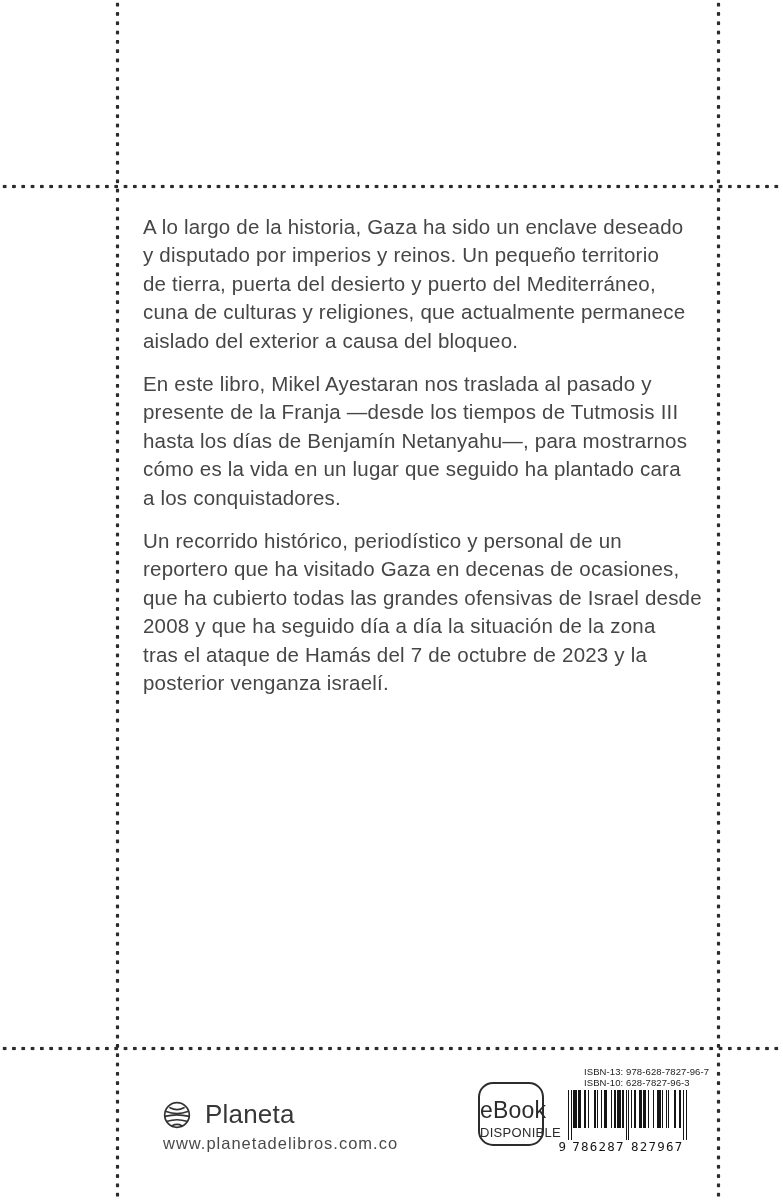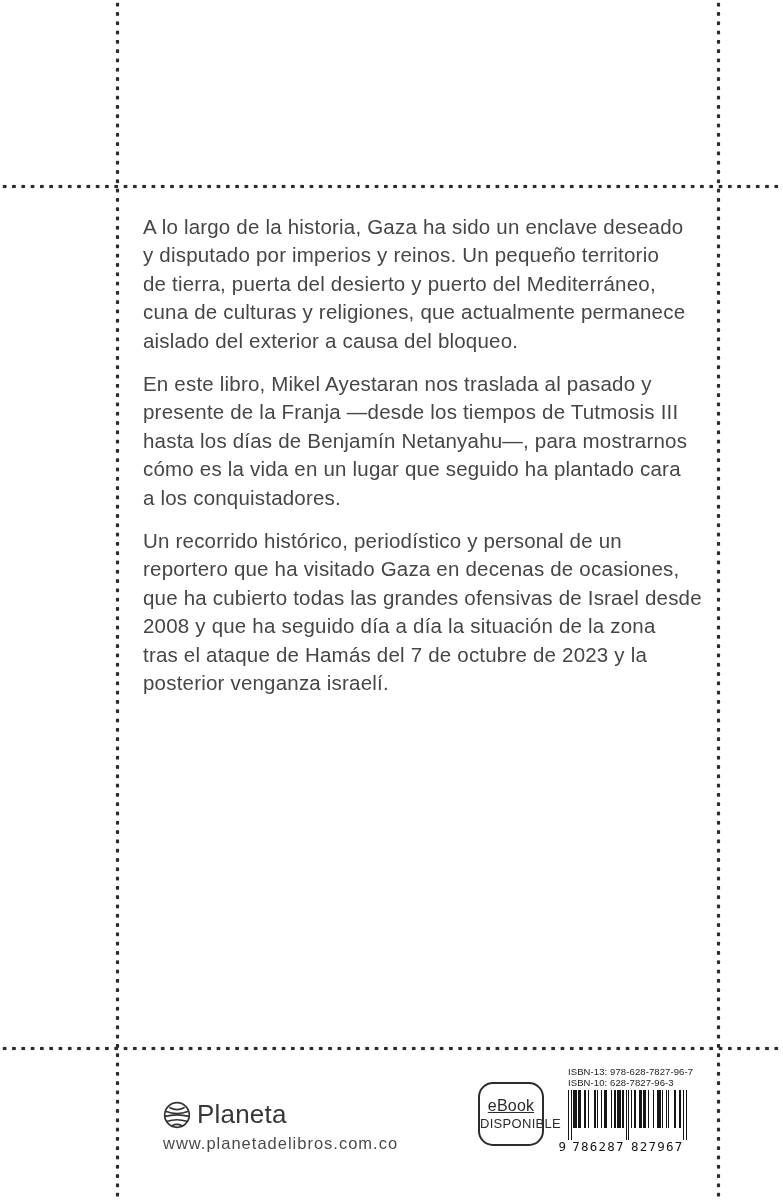--- a/index.html
+++ b/index.html
@@ -57,21 +57,21 @@
 
   
   .publisher {
     position: absolute;
     left: 163px;
     top: 1099px;
   }
   .logo-row {
     display: flex;
     align-items: center;
-    gap: 6px;
+    gap: 14px;
   }
   .globe { width: 28px; height: 28px; display: inline-block; }
   .globe svg { display: block; }
   .pub-name {
     font-size: 26px;
     font-weight: 500;
     color: #373737;
     letter-spacing: 0.2px;
   }
   .pub-url {
@@ -89,39 +89,38 @@
     width: 66px;
     height: 64px;
     border: 2.5px solid #2c2c2c;
     border-radius: 15px;
     box-sizing: border-box;
     text-align: center;
     color: #2b2b2b;
   }
   .ebook-word {
     margin-top: 13px;
-    font-size: 16px;
+    font-size: 23px;
     letter-spacing: 0.2px;
-    text-decoration: underline;
   }
   .ebook-sub {
     margin-top: 1px;
     font-size: 13px;
     letter-spacing: 0.3px;
   }
 
   
   .barcode-block {
     position: absolute;
     left: 556px;
     top: 1066px;
     width: 136px;
   }
   .isbn-line {
-    margin-left: 12px;
+    margin-left: 28px;
     font-size: 9.5px;
     line-height: 11px;
     color: #1d1d1d;
     letter-spacing: 0.1px;
     white-space: nowrap;
   }
   .barcode-svg {
     display: block;
     margin-top: 2px;
   }

